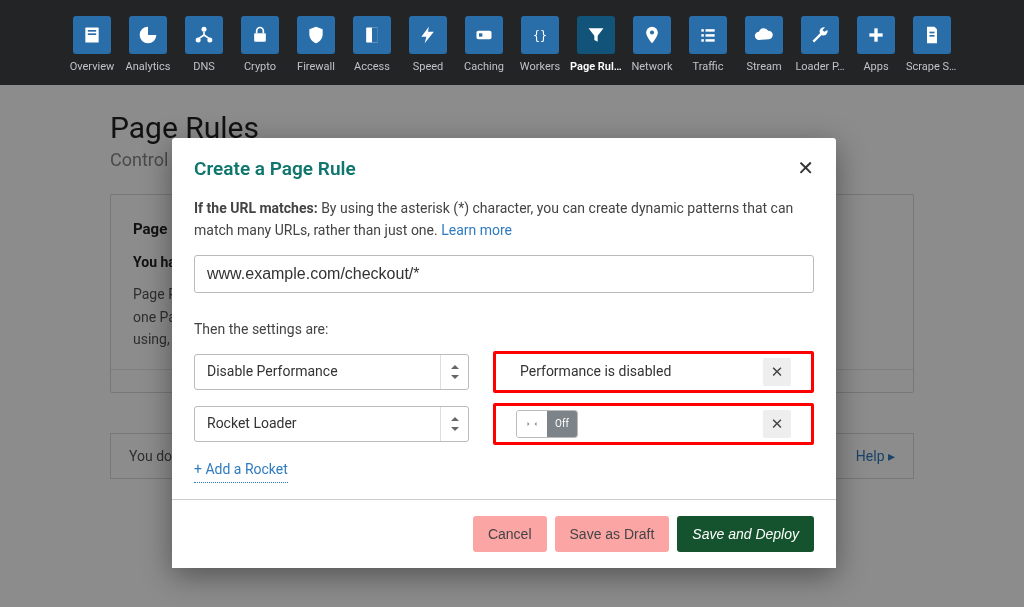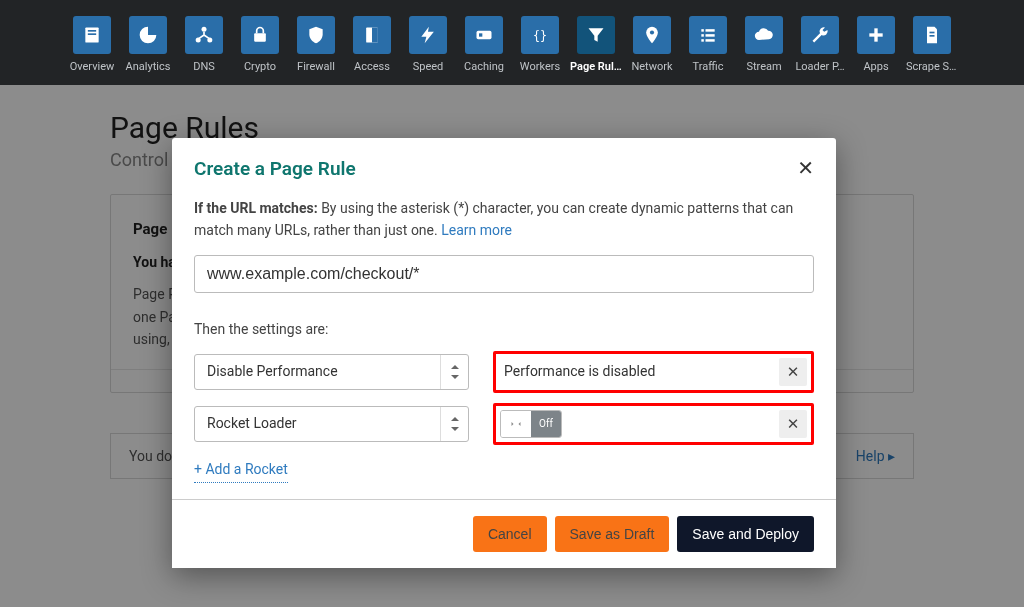--- a/index.html
+++ b/index.html
@@ -153,21 +153,21 @@
     display:flex; align-items:center; justify-content:center;
     font-size: 12px; color: #666;
   }
   .value-box {
     flex: 1;
     border: 3px solid #f00;
     border-radius: 2px;
     height: 42px;
     display:flex;
     align-items:center;
-    padding: 0 4px;
+    padding: 0 20px;
     gap: 8px;
   }
   .value-text { flex:1; font-size: 14px; color: #333; padding-left: 4px;}
   .remove-btn {
     width: 28px; height: 28px;
     background: #eee;
     border: none;
     border-radius: 2px;
     cursor: pointer;
     font-size: 15px; color: #444;
@@ -209,22 +209,22 @@
     gap: 8px;
     background: #fff;
   }
   .btn {
     padding: 9px 14px;
     font-size: 14px;
     border-radius: 3px;
     border: 1px solid transparent;
     cursor: pointer;
   }
-  .btn-secondary { background: #f97316; color: #444; }
-  .btn-primary { background: #0f172a; color:#fff; }
+  .btn-secondary { background: #fca5a5; color: #444; }
+  .btn-primary { background: #14532d; color:#fff;font-style:italic; }
 </style>
 </head>
 <body>
 
 <div class="topnav">
   <div class="nav-item">
     <div class="nav-icon-box">
         <svg viewBox="0 0 24 24">
           <rect x="4" y="3" width="16" height="18" rx="1"></rect>
           <rect x="7" y="6" width="10" height="2" fill="#2a6ea9"></rect>

